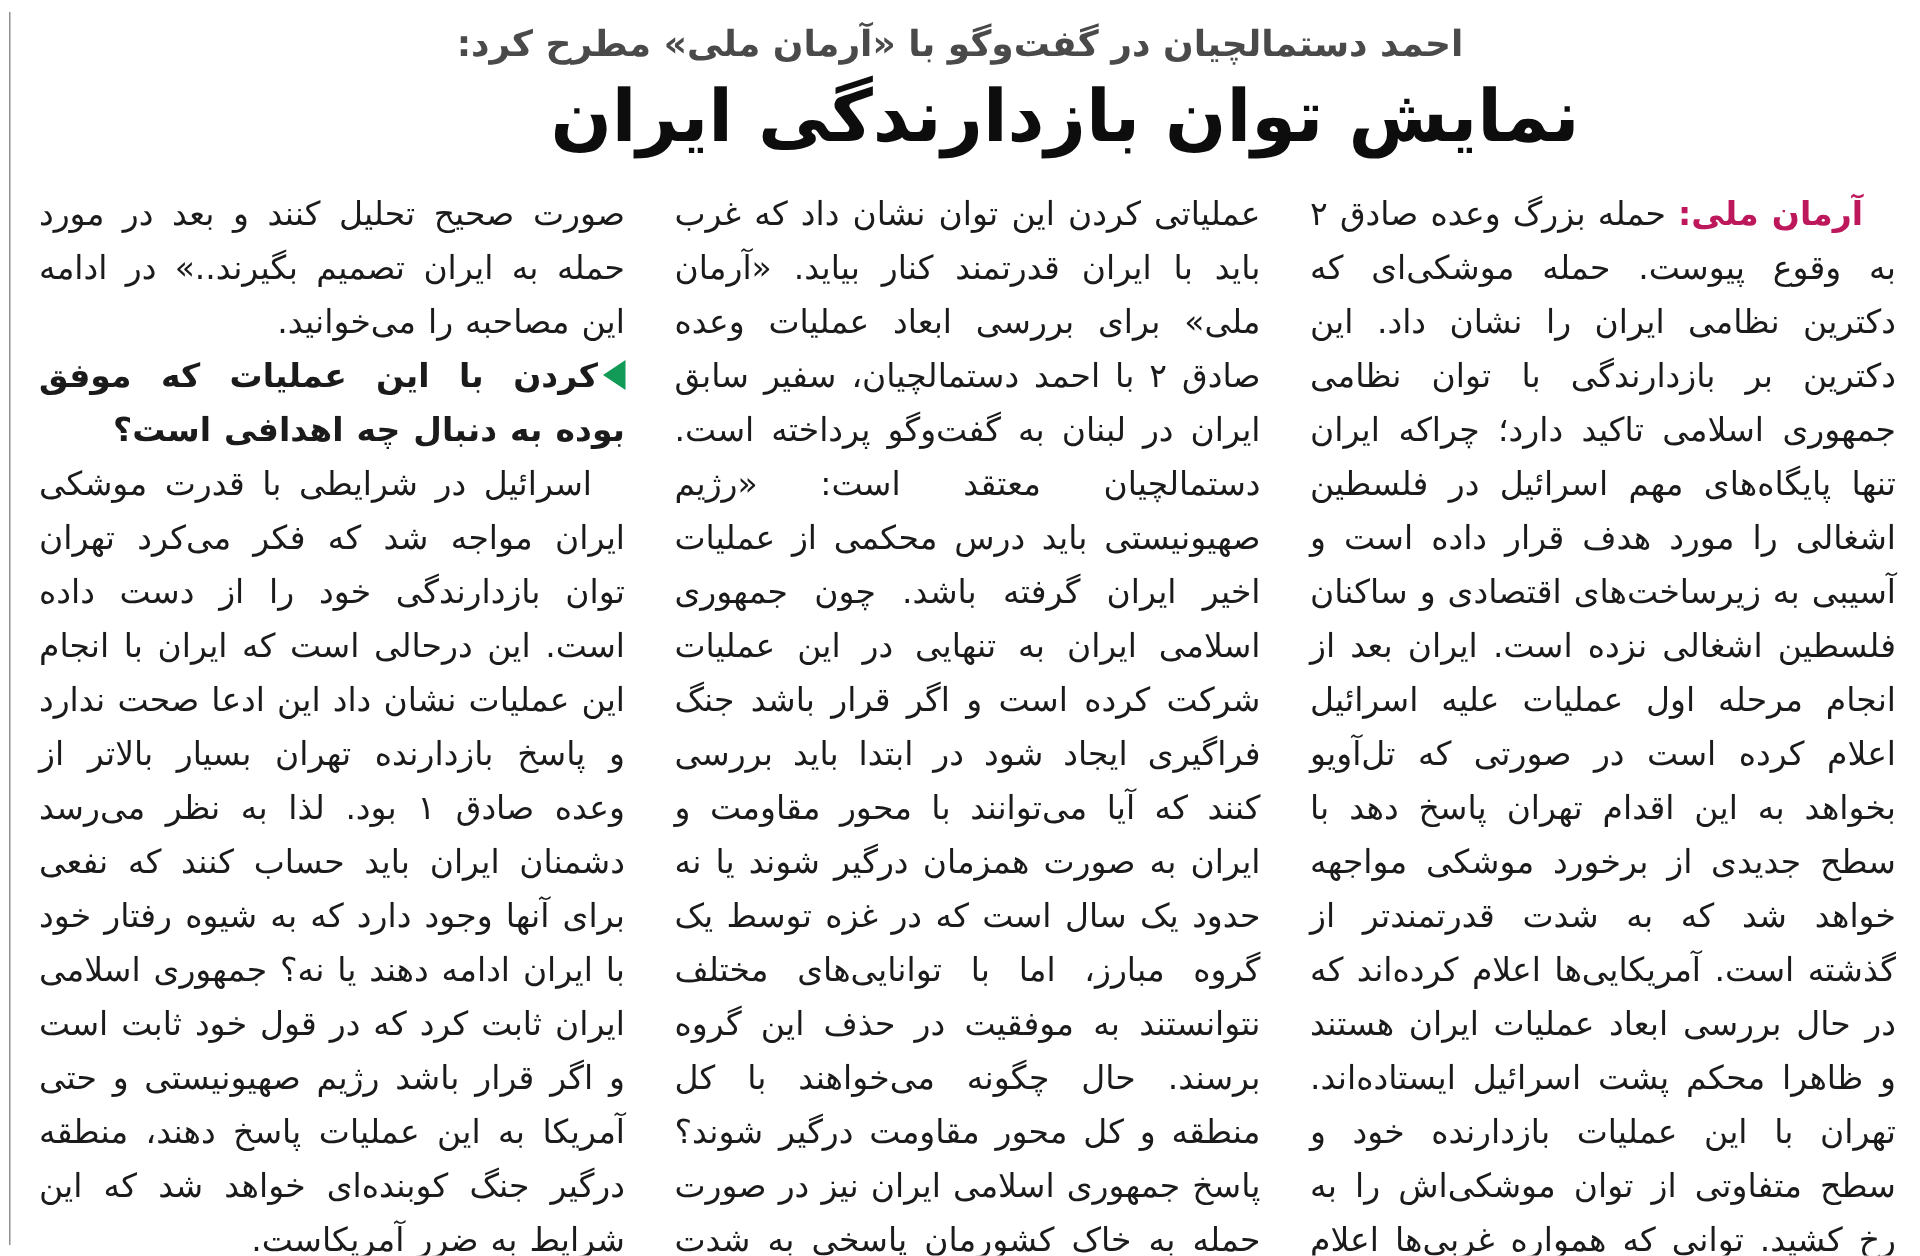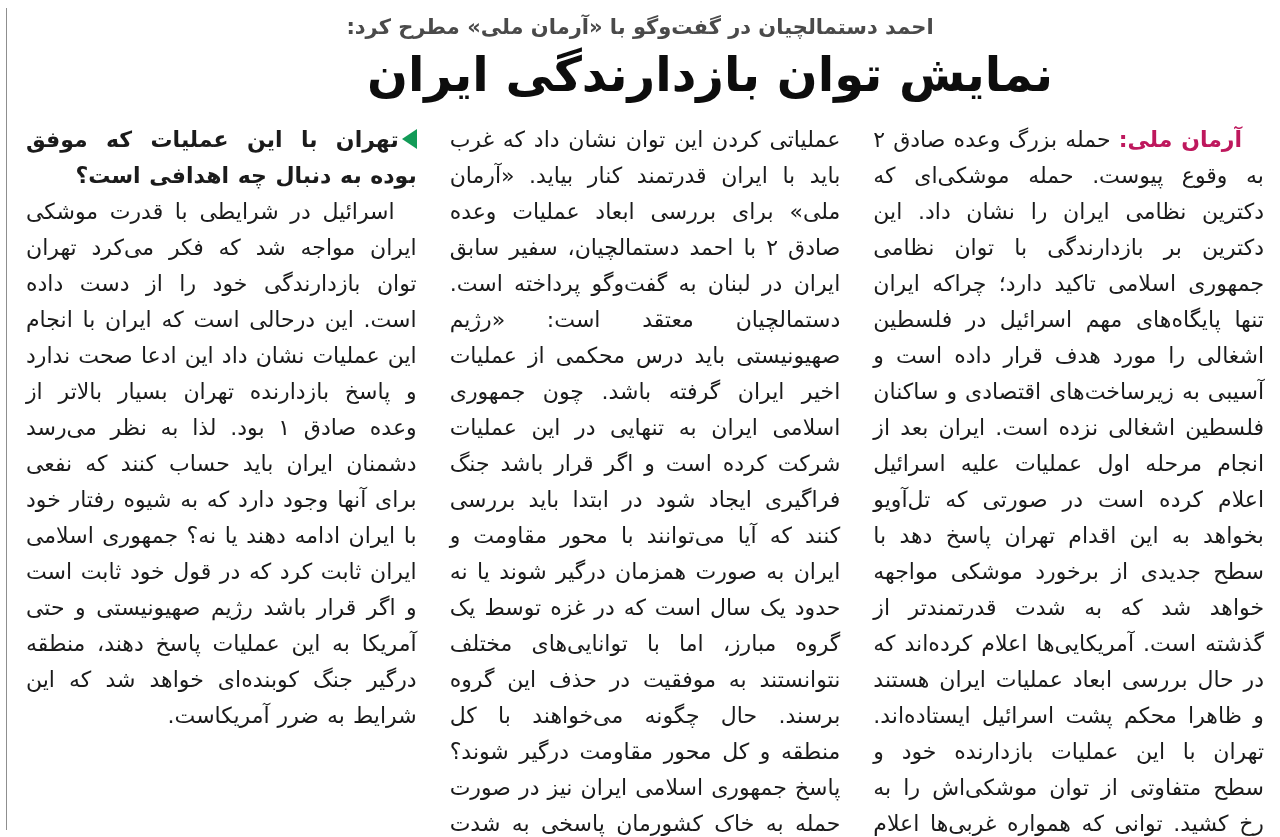--- a/index.html
+++ b/index.html
@@ -16,21 +16,21 @@
     top: 8px;
     bottom: 7px;
     width: 1px;
     background: #8f8f8f;
   }
   .header {
     padding-top: 14px;
     text-align: center;
   }
   .kicker {
-    font-size: 21px;
+    font-size: 24px;
     font-weight: bold;
     color: #4a4a4a;
     line-height: 1.3;
   }
   .title {
     margin-top: 6px;
     font-size: 48px;
     font-weight: bold;
     color: #0d0d0d;
     line-height: 1.15;
@@ -83,18 +83,19 @@
 
   <div class="col">
     <p class="indent-first"><span class="lead-label">آرمان ملی:</span><span> حمله بزرگ وعده صادق ۲ به وقوع پیوست. حمله موشکی‌ای که دکترین نظامی ایران را نشان داد. این دکترین بر بازدارندگی با توان نظامی جمهوری اسلامی تاکید دارد؛ چراکه ایران تنها پایگاه‌های مهم اسرائیل در فلسطین اشغالی را مورد هدف قرار داده است و آسیبی به زیرساخت‌های اقتصادی و ساکنان فلسطین اشغالی نزده است. ایران بعد از انجام مرحله اول عملیات علیه اسرائیل اعلام کرده است در صورتی که تل‌آویو بخواهد به این اقدام تهران پاسخ دهد با سطح جدیدی از برخورد موشکی مواجهه خواهد شد که به شدت قدرتمندتر از گذشته است. آمریکایی‌ها اعلام کرده‌اند که در حال بررسی ابعاد عملیات ایران هستند و ظاهرا محکم پشت اسرائیل ایستاده‌اند. تهران با این عملیات بازدارنده خود و سطح متفاوتی از توان موشکی‌اش را به رخ کشید. توانی که همواره غربی‌ها اعلام کرده‌اند که ایران باید در ارتباط با آن مذاکره کند و تهران با</span></p>
   </div>
 
   <div class="col">
     <p>عملیاتی کردن این توان نشان داد که غرب باید با ایران قدرتمند کنار بیاید. «آرمان ملی» برای بررسی ابعاد عملیات وعده صادق ۲ با احمد دستمالچیان، سفیر سابق ایران در لبنان به گفت‌وگو پرداخته است. دستمالچیان معتقد است: «رژیم صهیونیستی باید درس محکمی از عملیات اخیر ایران گرفته باشد. چون جمهوری اسلامی ایران به تنهایی در این عملیات شرکت کرده است و اگر قرار باشد جنگ فراگیری ایجاد شود در ابتدا باید بررسی کنند که آیا می‌توانند با محور مقاومت و ایران به صورت همزمان درگیر شوند یا نه حدود یک سال است که در غزه توسط یک گروه مبارز، اما با توانایی‌های مختلف نتوانستند به موفقیت در حذف این گروه برسند. حال چگونه می‌خواهند با کل منطقه و کل محور مقاومت درگیر شوند؟ پاسخ جمهوری اسلامی ایران نیز در صورت حمله به خاک کشورمان پاسخی به شدت کوبنده و شدید خواهد بود و صهیونیست‌ها و آمریکایی‌ها باید این موارد را به</p>
   </div>
 
   <div class="col">
-    <p class="question"><span class="tri"></span><span>تهران با این عملیات که موفق بوده به دنبال چه اهدافی است؟</span></p>
+    <p>صورت صحیح تحلیل کنند و بعد در مورد حمله به ایران تصمیم بگیرند..» در ادامه این مصاحبه را می‌خوانید.</p>
+    <p class="question"><span class="tri"></span><span>کردن با این عملیات که موفق بوده به دنبال چه اهدافی است؟</span></p>
     <p class="indent-first">اسرائیل در شرایطی با قدرت موشکی ایران مواجه شد که فکر می‌کرد تهران توان بازدارندگی خود را از دست داده است. این درحالی است که ایران با انجام این عملیات نشان داد این ادعا صحت ندارد و پاسخ بازدارنده تهران بسیار بالاتر از وعده صادق ۱ بود. لذا به نظر می‌رسد دشمنان ایران باید حساب کنند که نفعی برای آنها وجود دارد که به شیوه رفتار خود با ایران ادامه دهند یا نه؟ جمهوری اسلامی ایران ثابت کرد که در قول خود ثابت است و اگر قرار باشد رژیم صهیونیستی و حتی آمریکا به این عملیات پاسخ دهند، منطقه درگیر جنگ کوبنده‌ای خواهد شد که این شرایط به ضرر آمریکاست.</p>
 
   </div>
 
 </div>
 
 </body></html>

